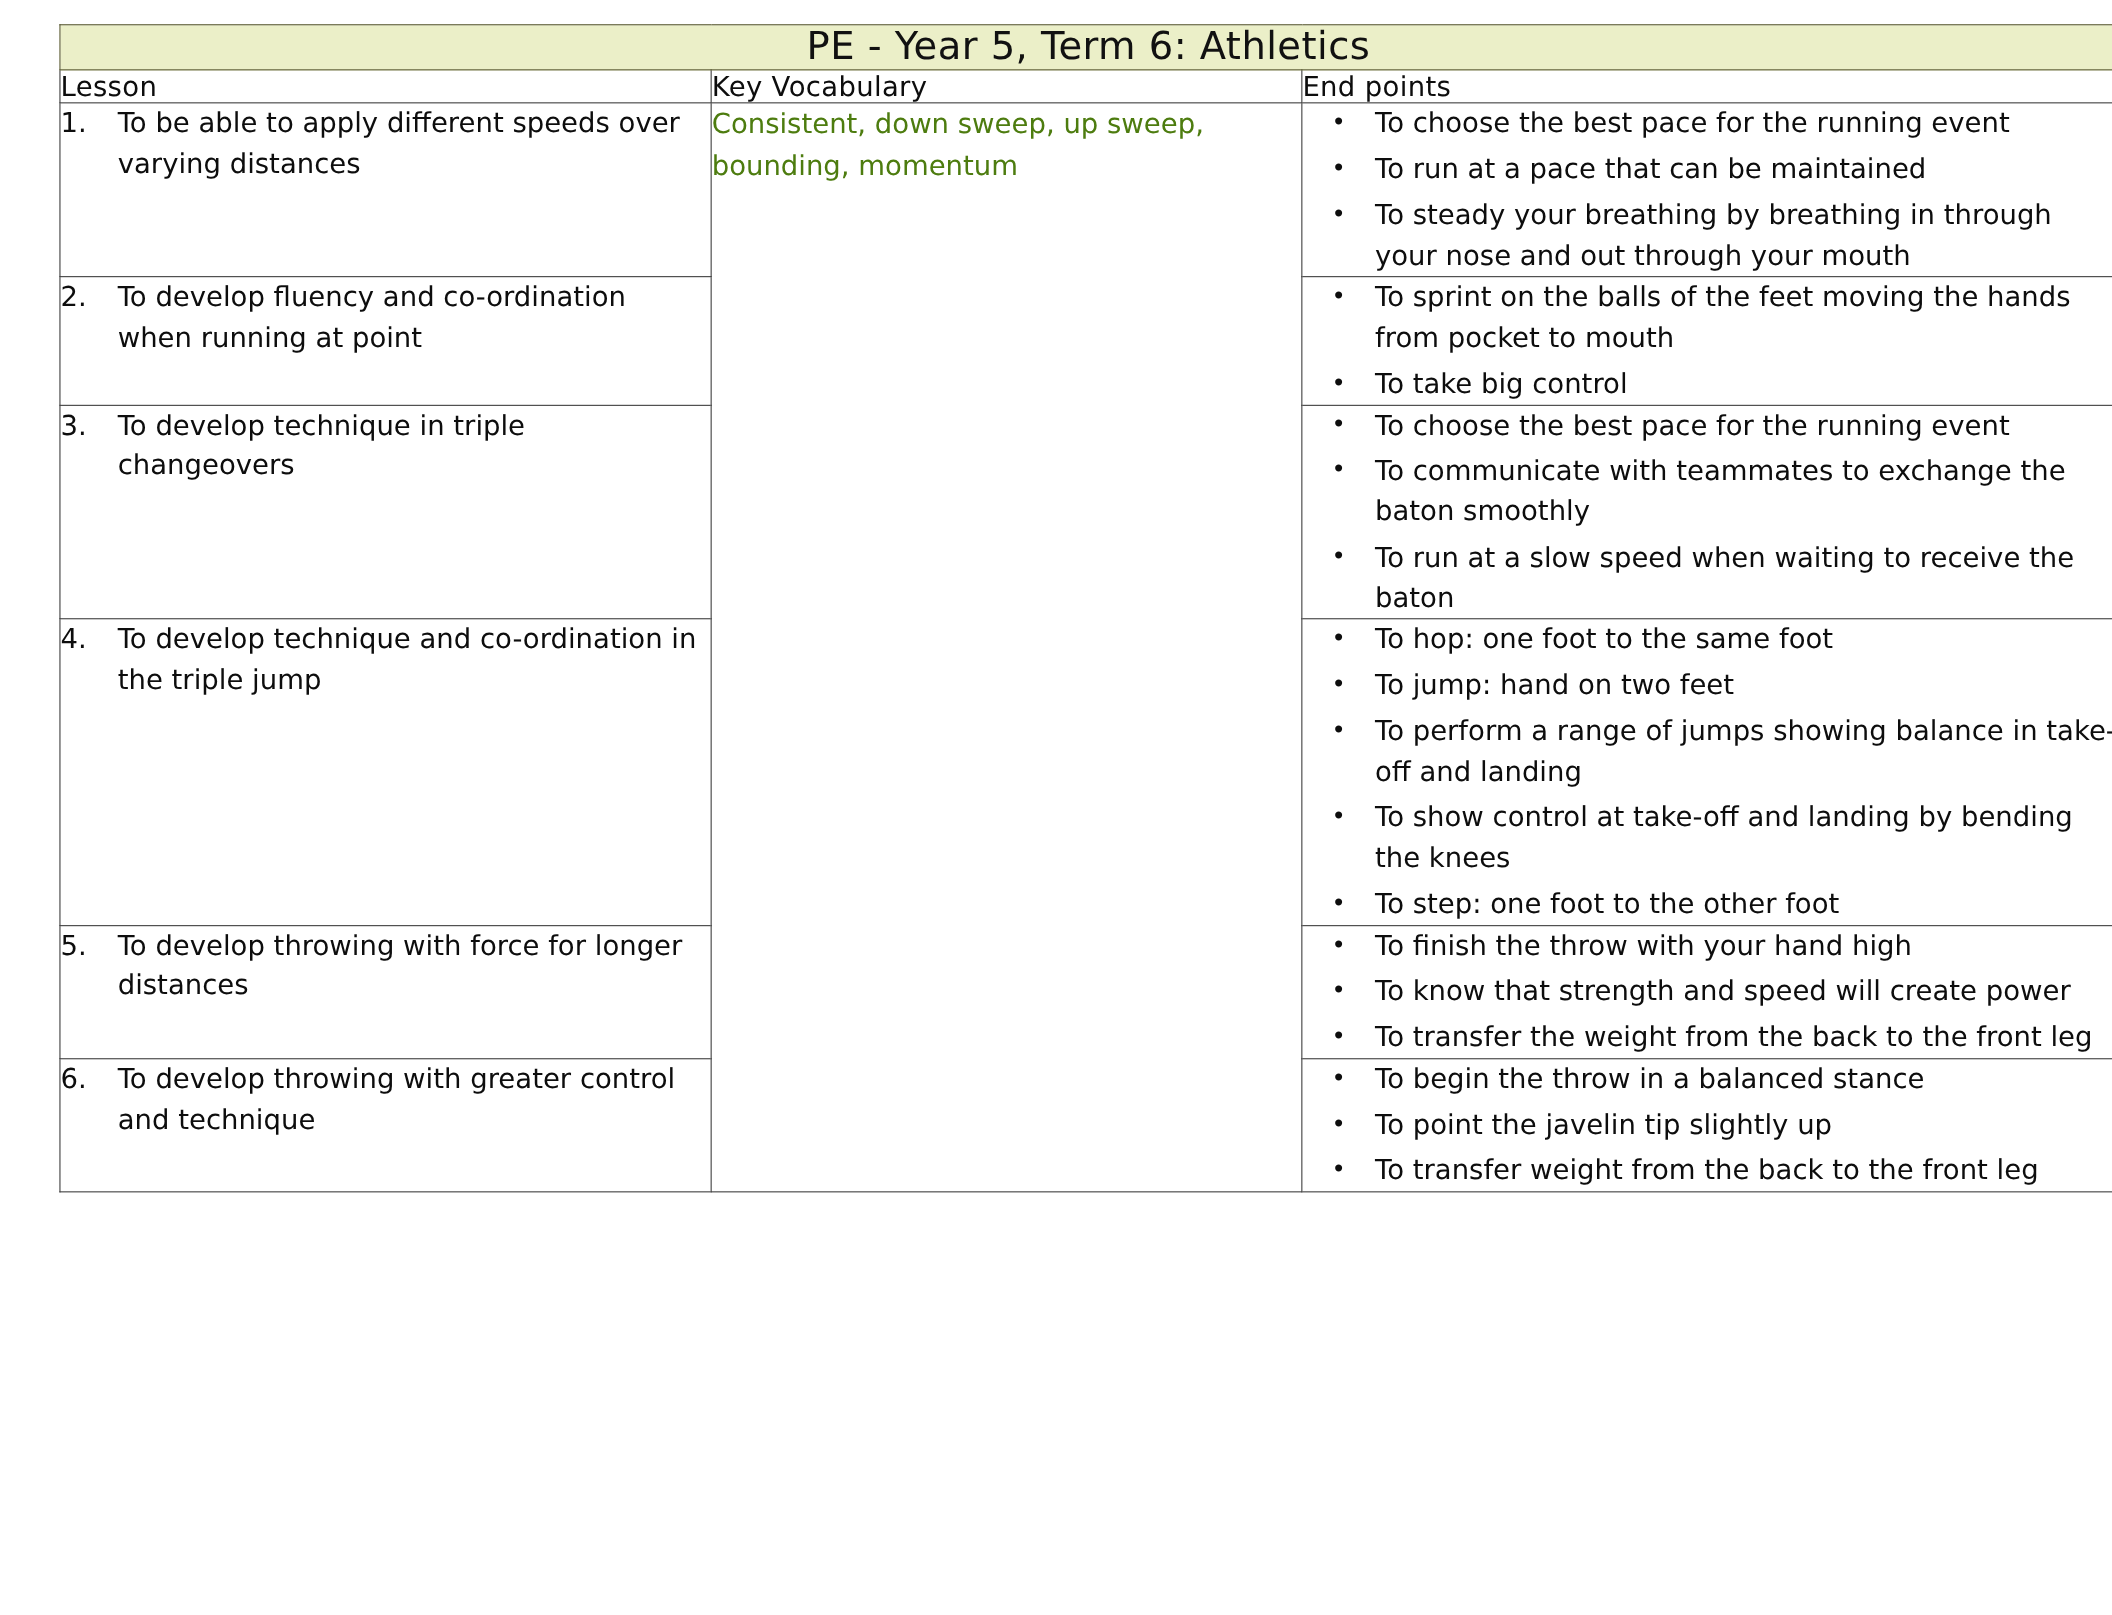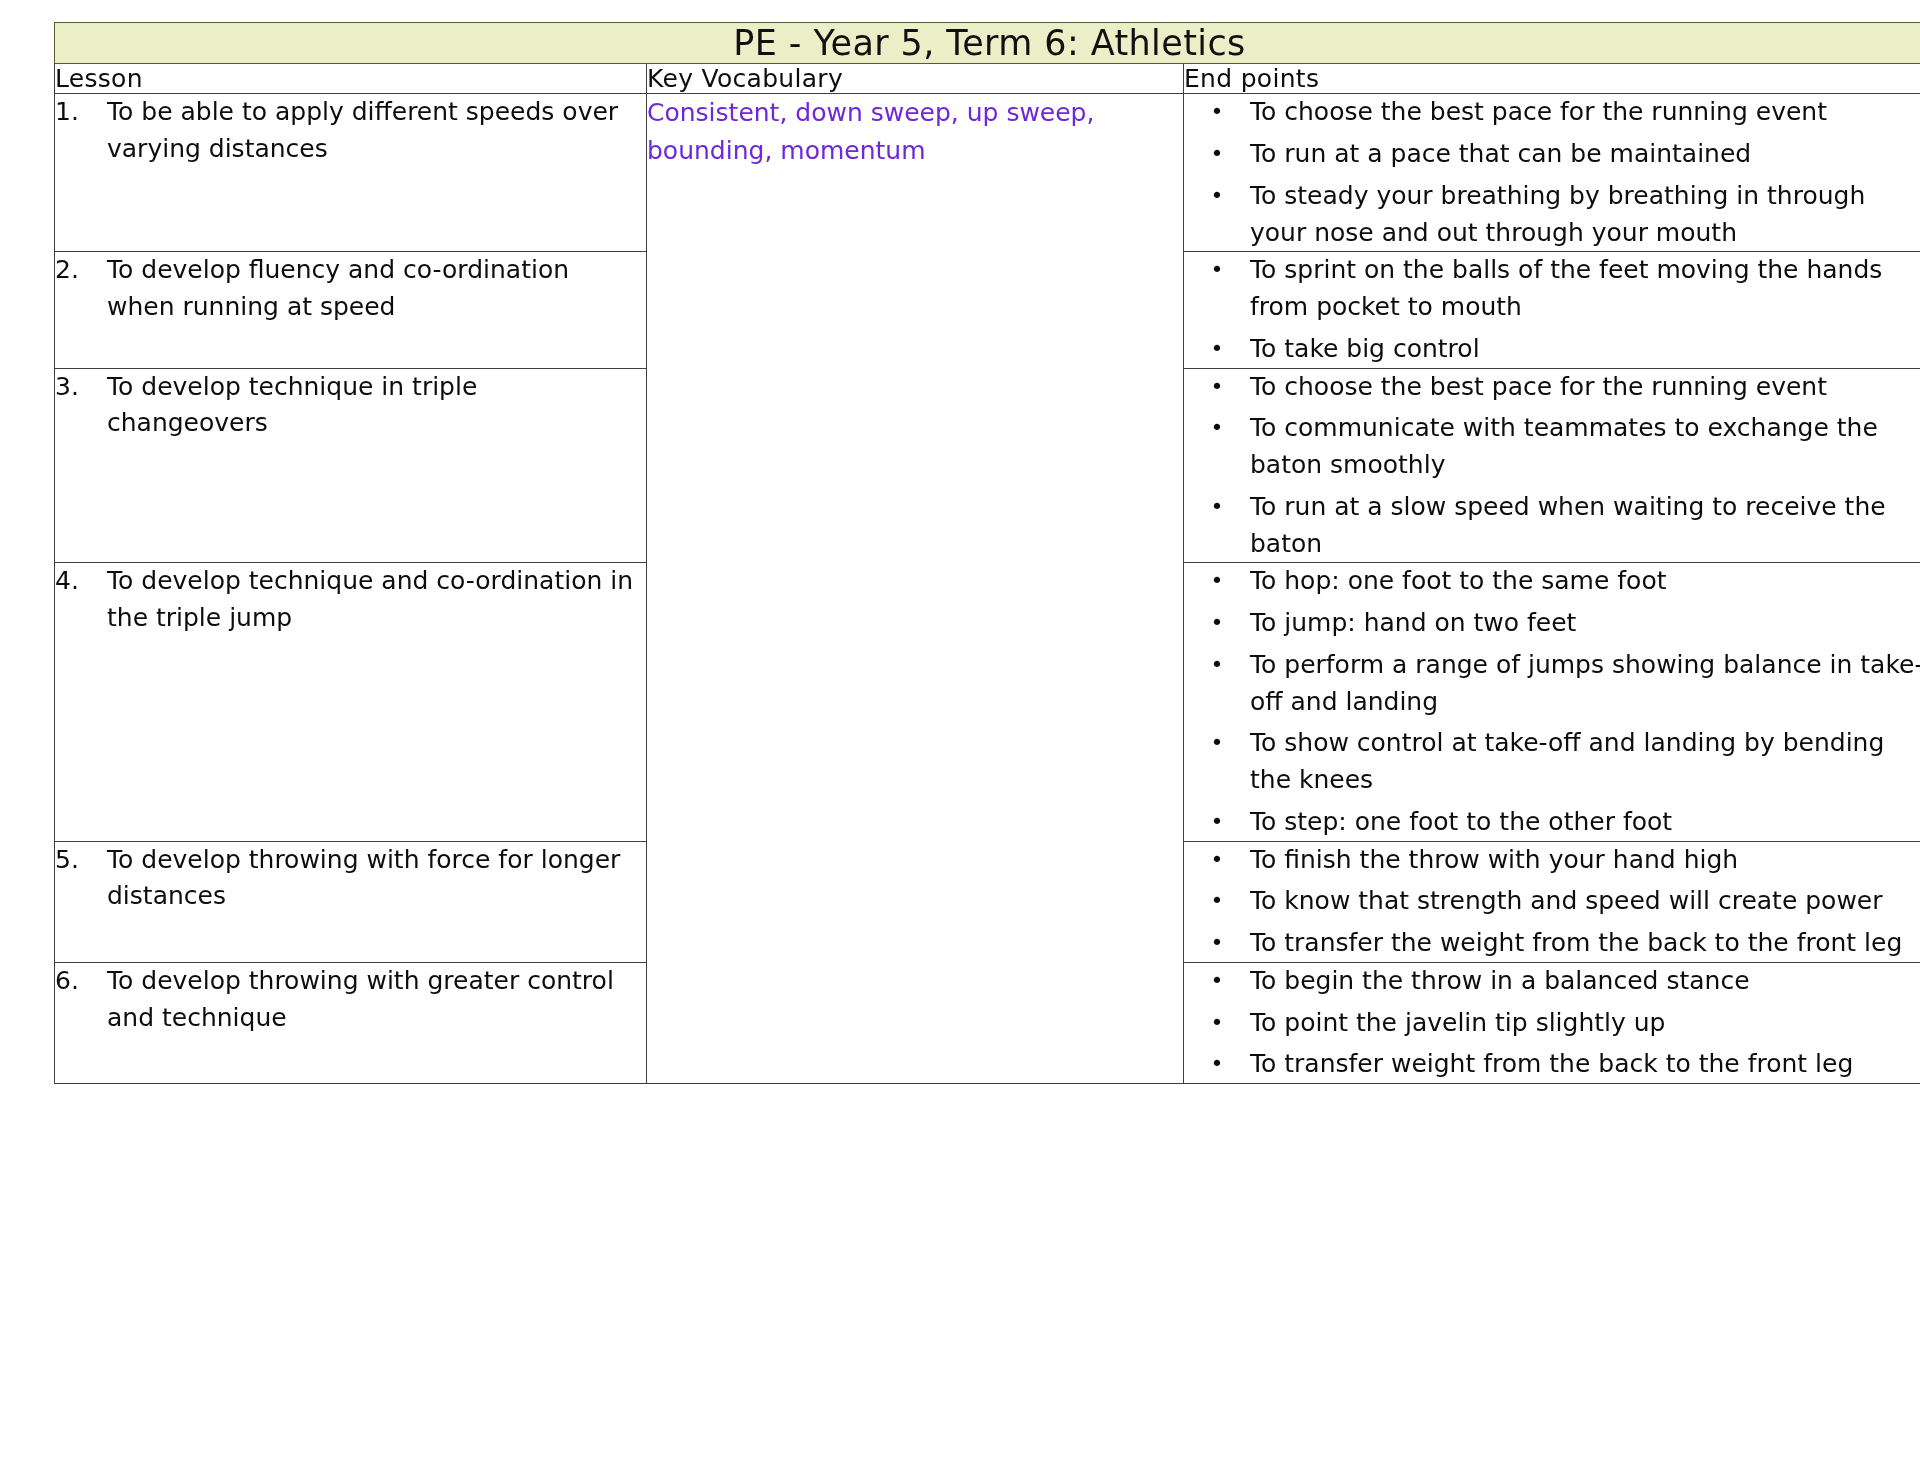--- a/index.html
+++ b/index.html
@@ -78,21 +78,21 @@
     line-height: 1.47;
     padding-right: 6px;
   }
   
   .vocab-cell {
     vertical-align: middle;
     padding: 10px 18px 10px 14px;
   }
   .vocab-text {
     font-size: 25px;
-    color: #6d28d9;
+    color: #4d7c0f;
     line-height: 1.5;
   }
   
   .ep-cell {
     padding: 14px 14px 18px 0;
   }
   ul.ep-list {
     list-style: none;
     margin: 0;
     padding: 0;
@@ -173,21 +173,21 @@
               <span class="ep-text">To steady your breathing by breathing in through your nose and out through your mouth</span>
             </li>
           </ul>
         </td>
       </tr>
 
       <tr>
         <td class="lesson-cell">
           <div class="lesson-row">
             <span class="lesson-num">2.</span>
-            <span class="lesson-text">To develop fluency and co-ordination when running at speed</span>
+            <span class="lesson-text">To develop fluency and co-ordination when running at point</span>
           </div>
         </td>
         <td class="ep-cell">
           <ul class="ep-list">
             <li>
               <span class="ep-bullet">•</span>
               <span class="ep-text">To sprint on the balls of the feet moving the hands from pocket to mouth</span>
             </li>
             <li>
               <span class="ep-bullet">•</span>

